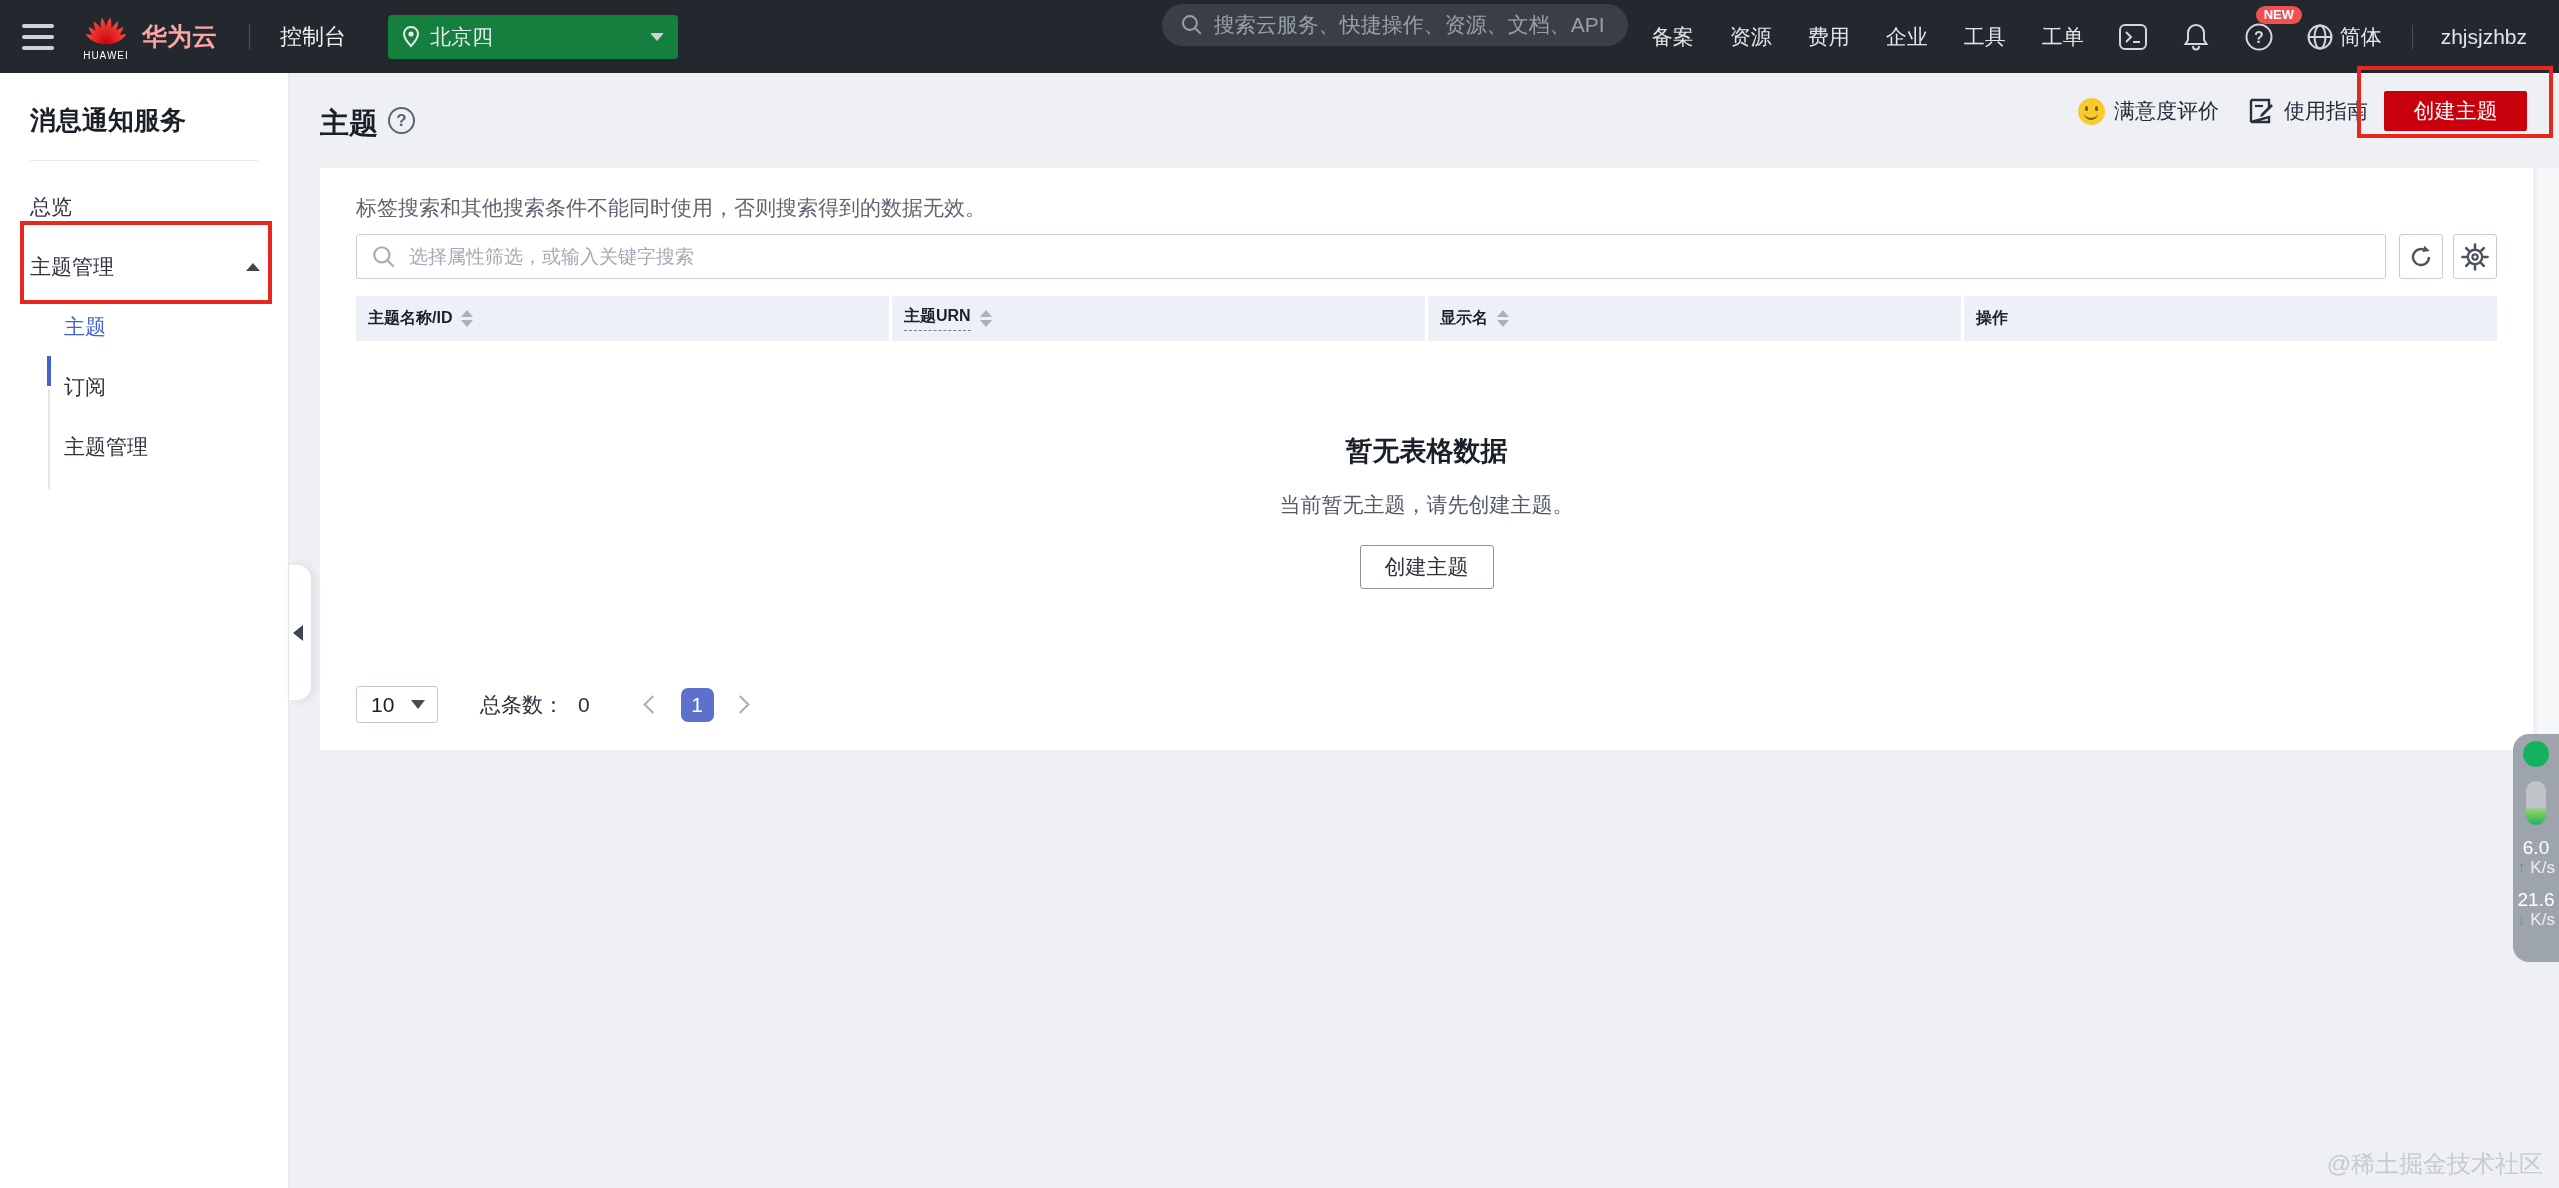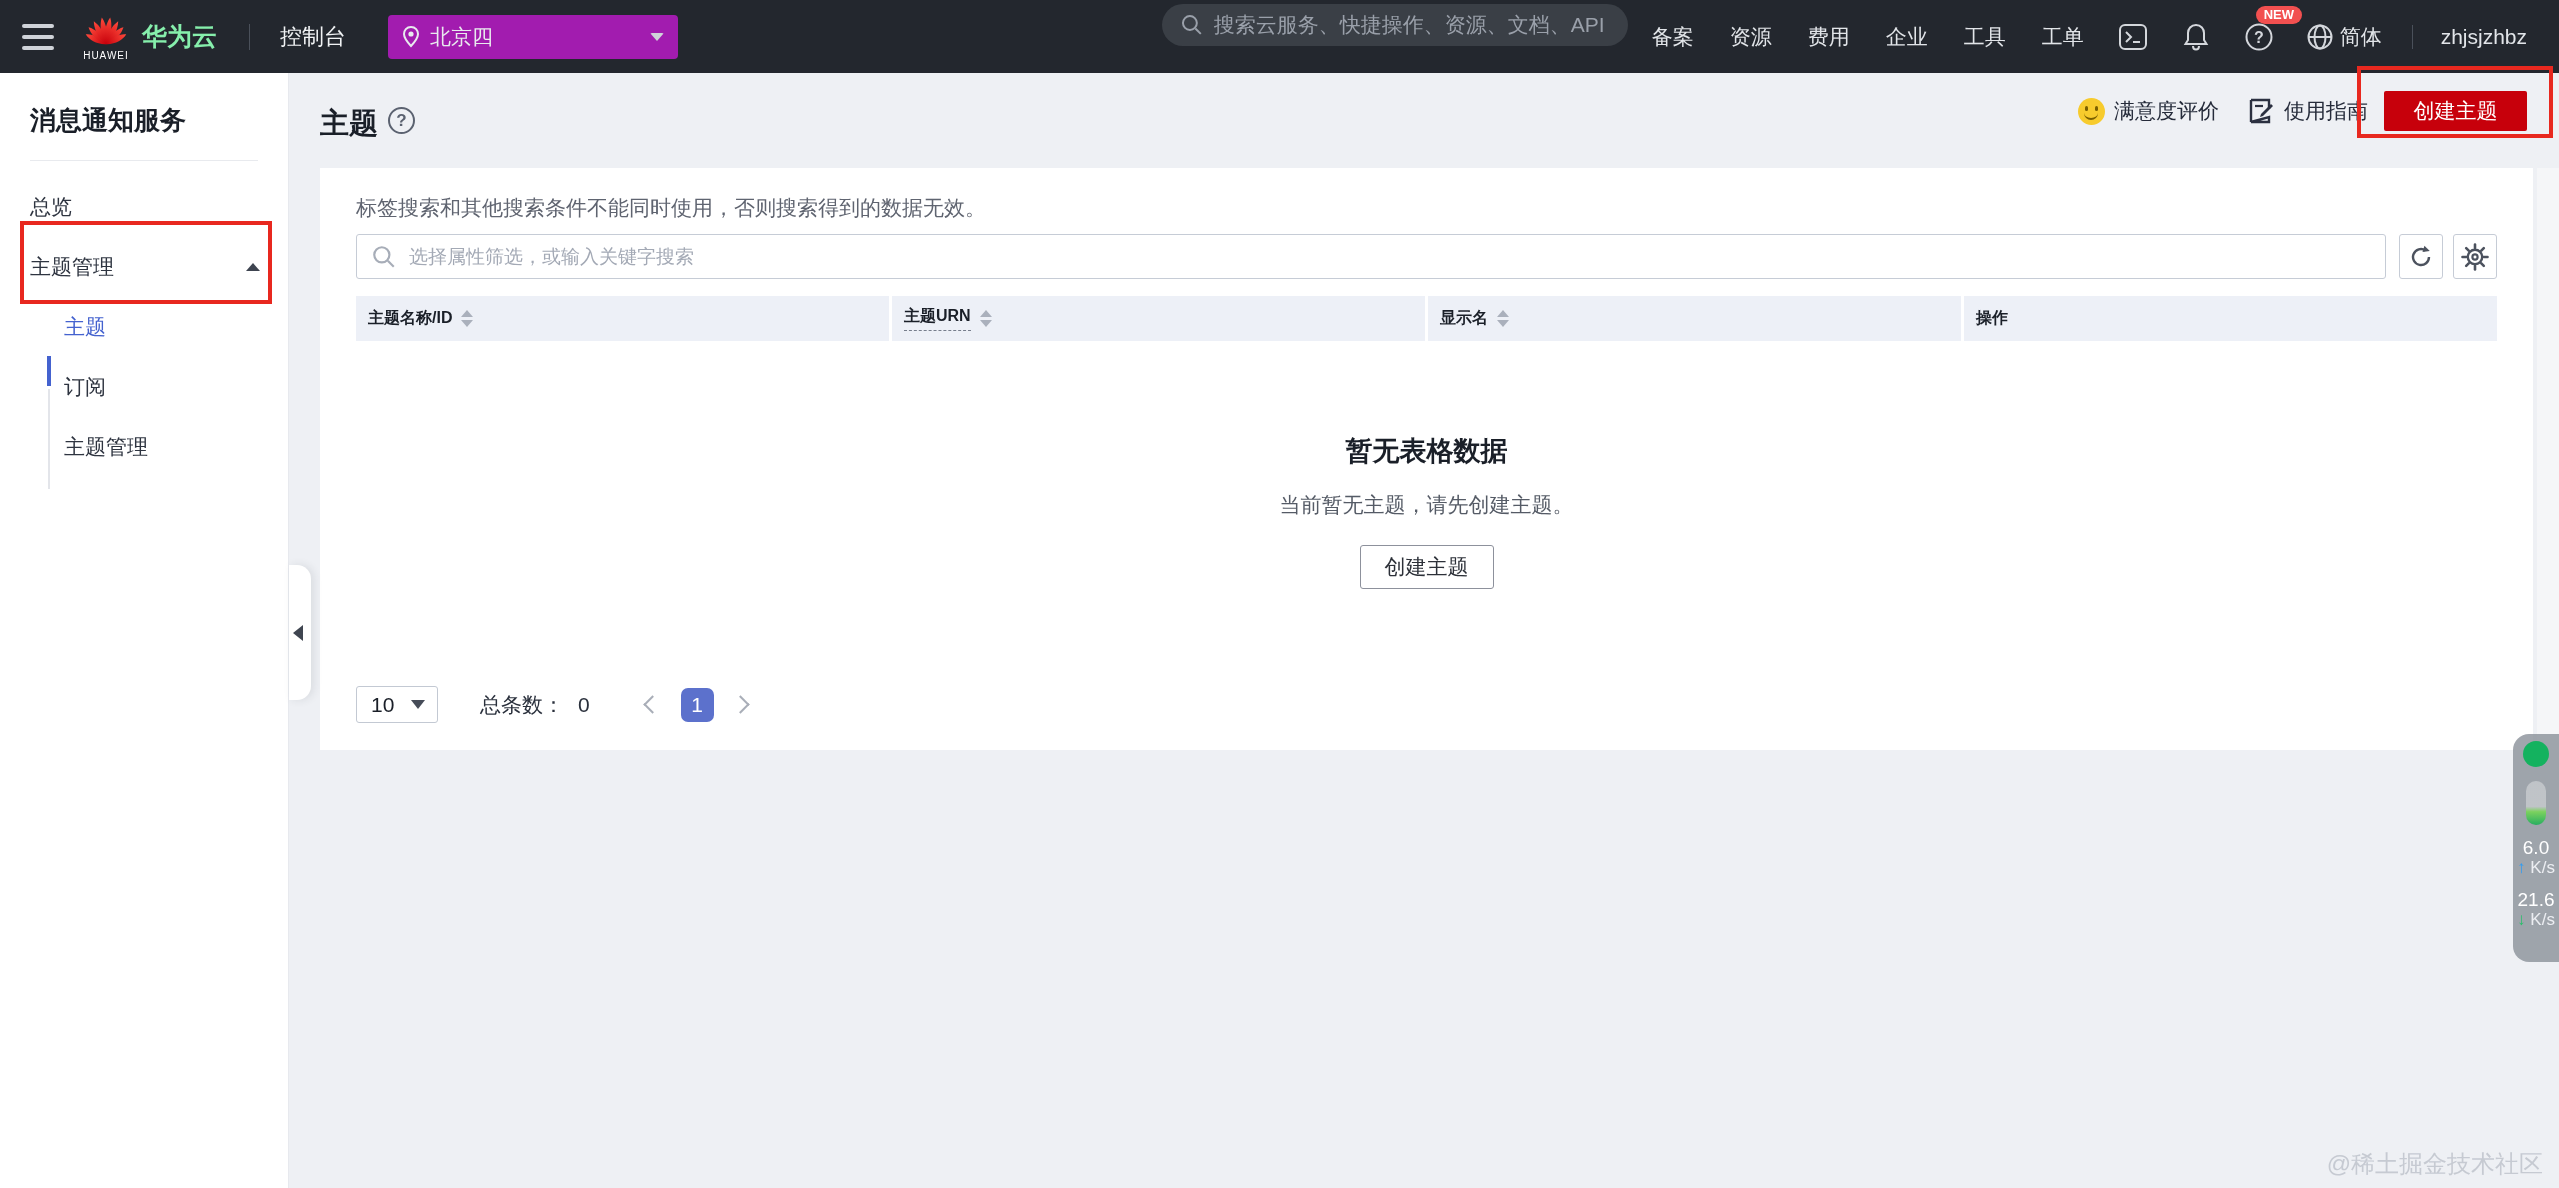--- a/index.html
+++ b/index.html
@@ -6,24 +6,24 @@
   html,body { width:2559px; height:1188px; }
   body { font-family:"Liberation Sans","DejaVu Sans",sans-serif; overflow:hidden; background:#eef0f4; }
   #stage { position:relative; width:2559px; height:1188px; overflow:hidden; }
 
   
   .topbar { position:absolute; left:0; top:0; width:2559px; height:73px; background:#23272e; display:flex; align-items:center; z-index:30; }
   .hamburger { width:32px; height:26px; margin-left:22px; display:flex; flex-direction:column; justify-content:space-between; cursor:pointer; }
   .hamburger span { display:block; height:4px; border-radius:2px; background:#cfd3d9; }
   .logo-block { margin-left:26px; display:flex; flex-direction:column; align-items:center; }
   .logo-huawei-text { color:#fff; font-size:10px; letter-spacing:1px; margin-top:-2px; }
-  .brand { color:#86efac; font-size:25px; font-weight:700; margin-left:10px; }
+  .brand { color:#fca5a5; font-size:25px; font-weight:700; margin-left:10px; }
   .tb-divider { width:1px; height:26px; background:#4a505a; margin:0 30px 0 32px; }
   .console { color:#f0f2f4; font-size:22px; font-weight:500; }
-  .region-pill { margin-left:42px; width:290px; height:44px; background:#a21caf; border-radius:4px; display:flex; align-items:center; padding:0 14px; cursor:pointer; }
+  .region-pill { margin-left:42px; width:290px; height:44px; background:#15803d; border-radius:4px; display:flex; align-items:center; padding:0 14px; cursor:pointer; }
   .region-name { color:#e8eaee; font-size:21px; margin-left:10px; flex:1; }
   .region-caret { width:0; height:0; border-left:7px solid transparent; border-right:7px solid transparent; border-top:8px solid #cfd3d9; border-radius:2px; }
   .tb-search { position:absolute; left:1162px; top:4px; width:466px; height:42px; background:#3a3f46; border-radius:21px; display:flex; align-items:center; padding:0 18px; }
   .tb-search input { background:transparent; border:none; outline:none; color:#d6d9de; font-size:21px; margin-left:10px; width:400px; font-family:inherit; }
   .tb-search input::placeholder { color:#9aa0aa; }
   .tb-right { position:absolute; right:0; top:0; height:73px; display:flex; align-items:center; padding-right:32px; }
   .tb-link { color:#e2e5e9; font-size:21px; margin-left:36px; cursor:pointer; white-space:nowrap; }
   .tb-icon { margin-left:34px; cursor:pointer; display:flex; align-items:center; position:relative; }
   .new-badge { position:absolute; top:-16px; left:12px; background:#f25050; color:#fff; font-size:13px; font-weight:700; border-radius:999px; padding:2px 8px; line-height:14px; }
   .lang-group { display:flex; align-items:center; margin-left:32px; cursor:pointer; }

